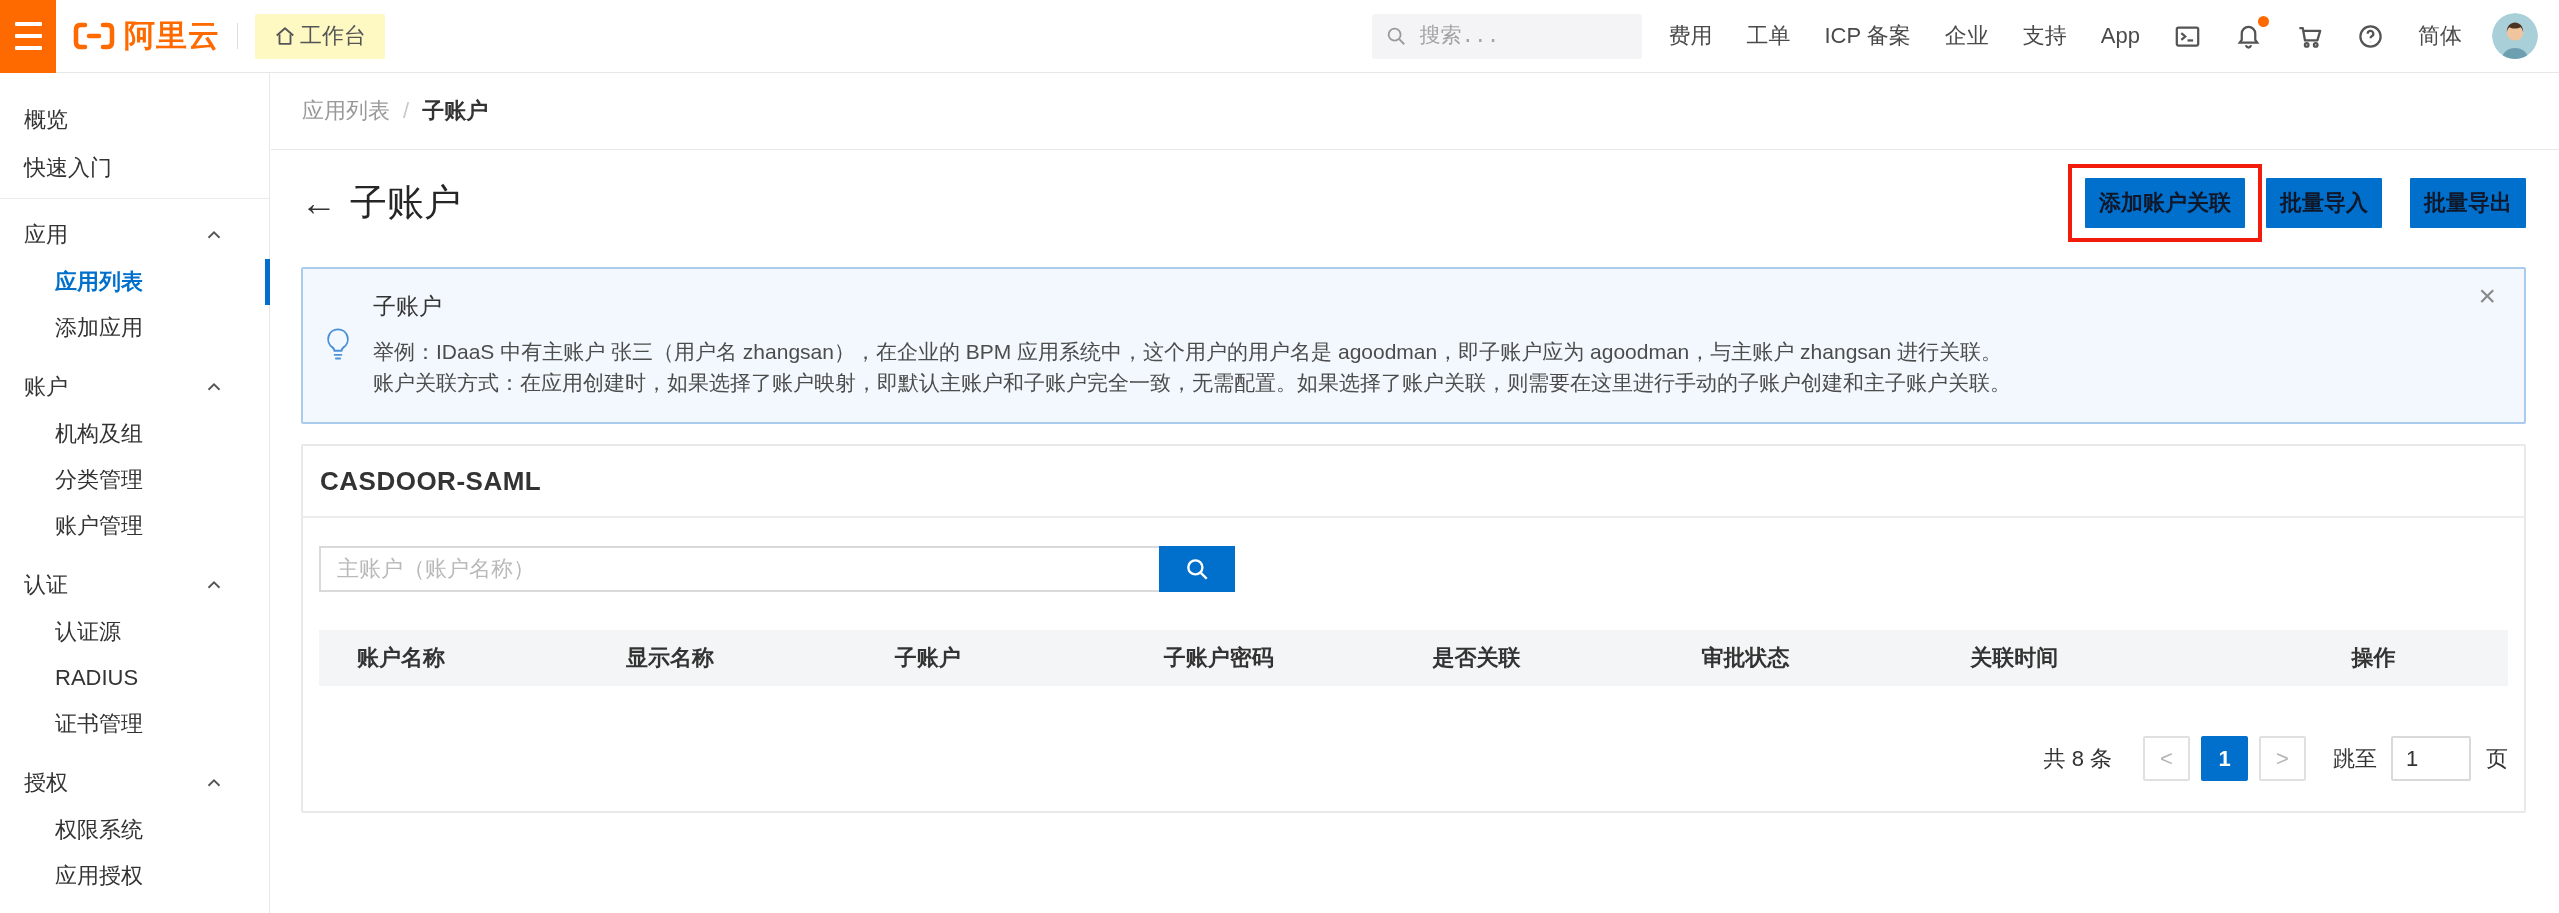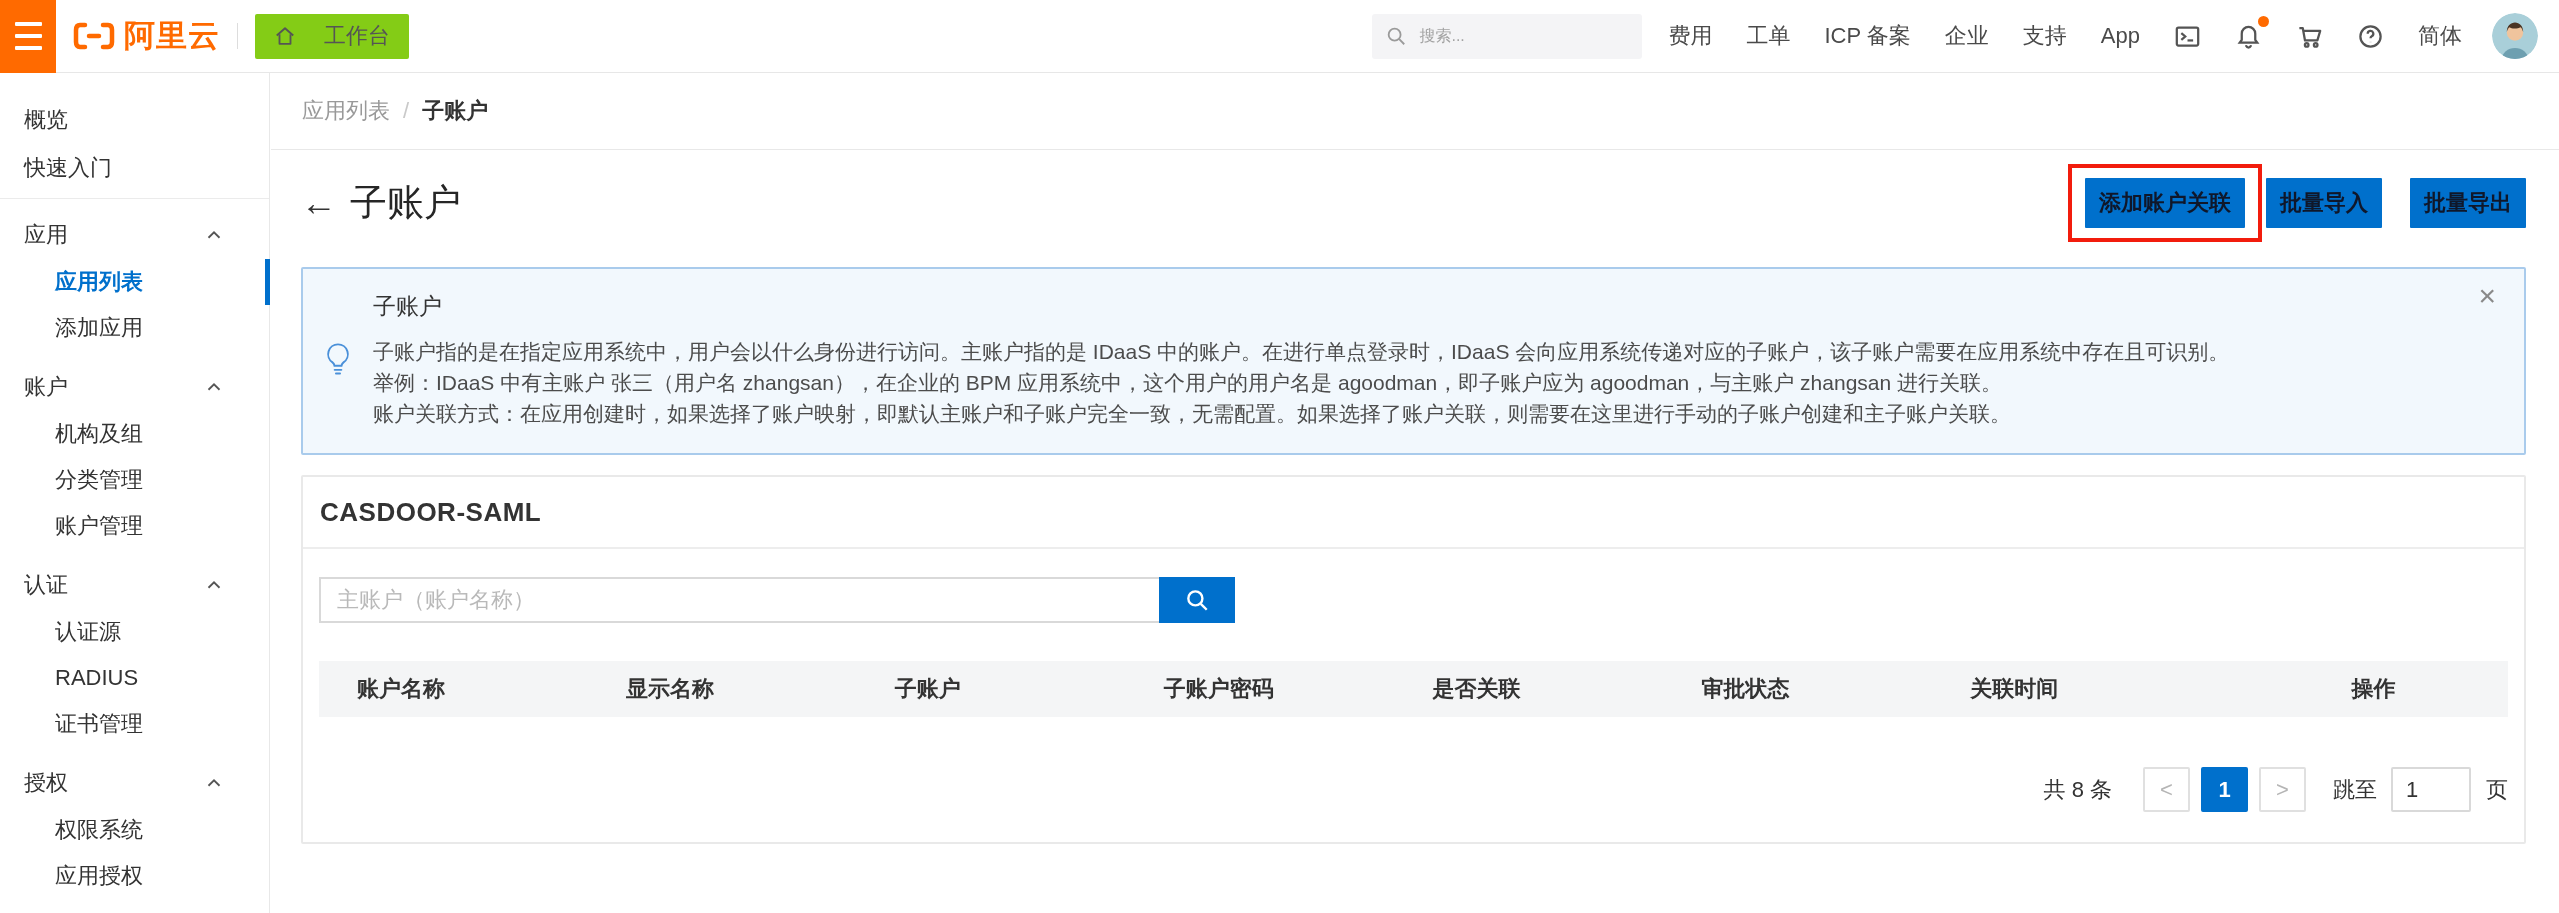--- a/index.html
+++ b/index.html
@@ -12,26 +12,26 @@
 
   
   .navbar { position:absolute; top:0; left:0; right:0; height:73px; background:#fff;
             border-bottom:1px solid #e7e7e7; display:flex; align-items:center; z-index:20; }
   .hamburger { width:56px; height:73px; background:#ff6a00; display:flex; flex-direction:column;
                justify-content:center; align-items:center; gap:8px; cursor:pointer; flex-shrink:0; }
   .hamburger i { display:block; width:27px; height:4px; background:#fff; border-radius:1px; }
   .logo { display:flex; align-items:center; gap:9px; margin-left:17px; cursor:pointer; }
   .logo-text { font-size:31px; font-weight:bold; color:#ff6a00; letter-spacing:1px; }
   .nav-sep { width:1px; height:26px; background:#ddd; margin:0 17px; }
-  .workbench { height:45px; background:#84cc16; border-radius:2px; display:flex; align-items:center;
-               gap:28px; padding:0 19px; font-size:22px; color:#555; cursor:pointer; }
+  .workbench { height:45px; background:#fef9c3; border-radius:2px; display:flex; align-items:center;
+               gap:4px; padding:0 19px; font-size:22px; color:#555; cursor:pointer; }
   .nav-search { margin-left:auto; width:270px; height:45px; background:#f4f4f6; border-radius:3px;
                 display:flex; align-items:center; padding:0 13px; gap:10px; margin-right:26px; }
-  .nav-search input { border:none; background:transparent; outline:none; font-size:16px; color:#737373;
-                      width:100%; font-family:Liberation Sans, sans-serif; }
+  .nav-search input { border:none; background:transparent; outline:none; font-size:21px; color:#737373;
+                      width:100%; font-family:Liberation Mono, monospace; }
   .nav-search input::placeholder { color:#a3a3a3; }
   .nav-menu { display:flex; align-items:center; gap:34px; font-size:22px; color:#4a4a4a; margin-right:30px; }
   .nav-menu .mi { cursor:pointer; white-space:nowrap; }
   .nav-ic { position:relative; width:27px; height:27px; color:#545454; cursor:pointer; display:flex;
             align-items:center; justify-content:center; }
   .nav-ic svg { width:27px; height:27px; }
   .badge-dot { position:absolute; top:-7px; right:-7px; width:11px; height:11px; border-radius:50%;
                background:#ff6a00; }
   .avatar { width:46px; height:46px; border-radius:50%; overflow:hidden; cursor:pointer;
             flex-shrink:0; margin-right:21px; }
@@ -301,21 +301,20 @@
     <div class="info-box">
       <div class="info-icon">
         <svg viewBox="0 0 24 30" fill="none" stroke="currentColor" stroke-width="1.6" stroke-linecap="round">
           <path d="M12 2 a8.2 8.2 0 0 1 4.6 15 c-1 .7-1.5 1.6-1.7 2.8 h-5.8 c-.2-1.2-.7-2.1-1.7-2.8 A8.2 8.2 0 0 1 12 2z"></path>
           <line x1="9.2" y1="23.2" x2="14.8" y2="23.2"></line>
           <line x1="10.3" y1="26.2" x2="13.7" y2="26.2"></line>
         </svg>
       </div>
       <div class="info-text">
         <p class="info-title">子账户</p>
-        <p class="info-line">子账户指的是在指定应用系统中，用户会以什么身份进行访问。主账户指的是 IDaaS 中的账户。在进行单点登录时，IDaaS 会向应用系统传递对应的子账户，该子账户需要在应用系统中存在且可识别。</p>
         <p class="info-line">举例：IDaaS 中有主账户 张三（用户名 zhangsan），在企业的 BPM 应用系统中，这个用户的用户名是 agoodman，即子账户应为 agoodman，与主账户 zhangsan 进行关联。</p>
         <p class="info-line">账户关联方式：在应用创建时，如果选择了账户映射，即默认主账户和子账户完全一致，无需配置。如果选择了账户关联，则需要在这里进行手动的子账户创建和主子账户关联。</p>
       </div>
       <span class="info-close">×</span>
     </div>
 
     <div class="card">
       <div class="card-header">
         <span class="card-title">CASDOOR-SAML</span>
       </div>

